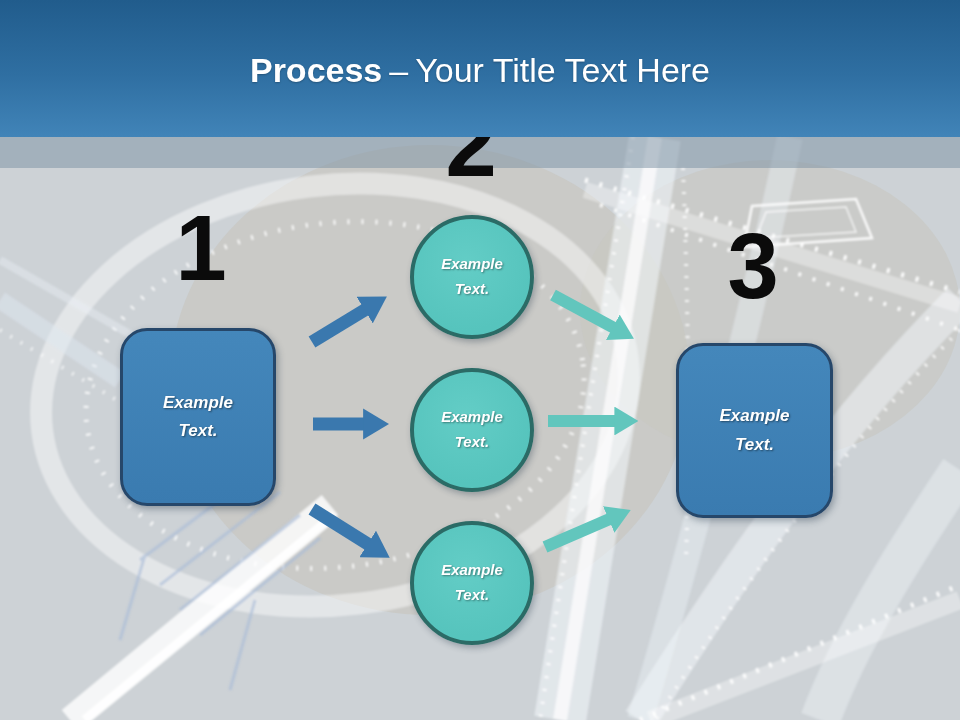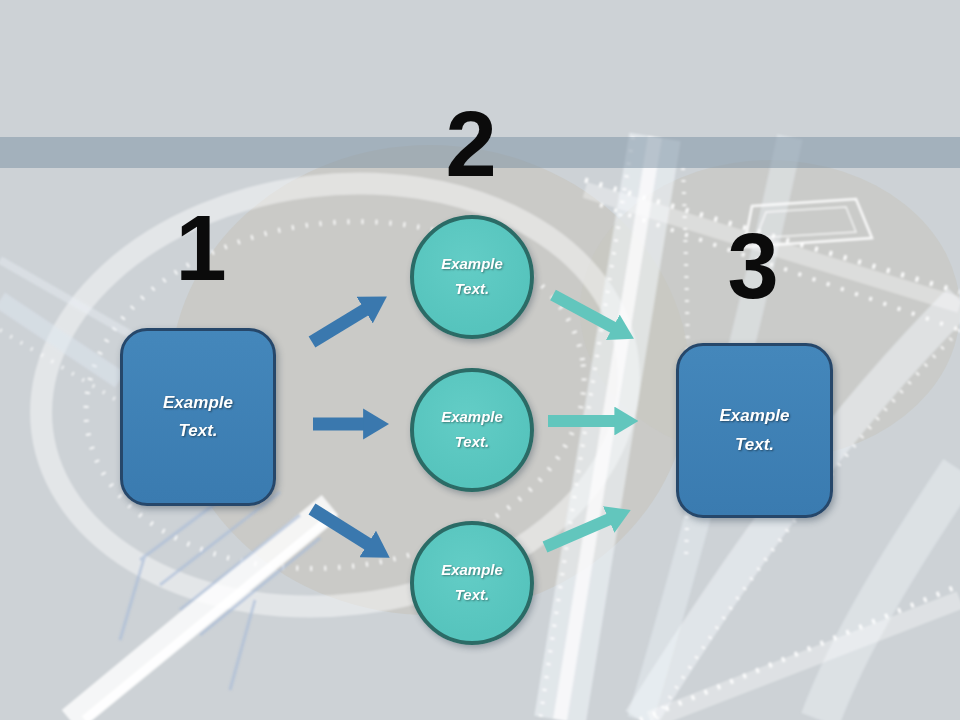--- a/index.html
+++ b/index.html
@@ -131,20 +131,25 @@
       <path d="M0,330 L150,420" fill="none" stroke="#ffffff" stroke-width="4" stroke-dasharray="2 10" opacity="0.7"></path>
 
       <path d="M650,720 L960,600" fill="none" stroke="#ffffff" stroke-width="18" opacity="0.35"></path>
       <path d="M640,720 L960,585" fill="none" stroke="#ffffff" stroke-width="5" stroke-dasharray="3 11" opacity="0.9"></path>
     </g>
 
   </svg>
 
   <div class="band"></div>
 
+  <div class="header">
+    <div class="title">
+      <span class="t-bold">Process</span><span class="t-sep">–</span><span class="t-rest">Your Title Text Here</span>
+    </div>
+  </div>
 
   <div class="num num-1">1</div>
   <div class="num num-2">2</div>
   <div class="num num-3">3</div>
 
   <div class="pbox pbox-left">
     <div class="label">Example Text.</div>
   </div>
 
   <div class="pcircle pcircle-1">

